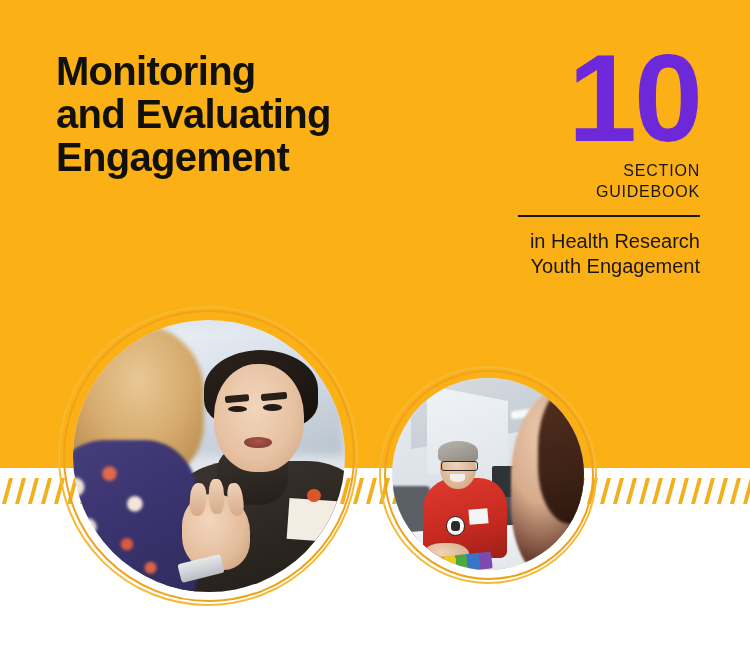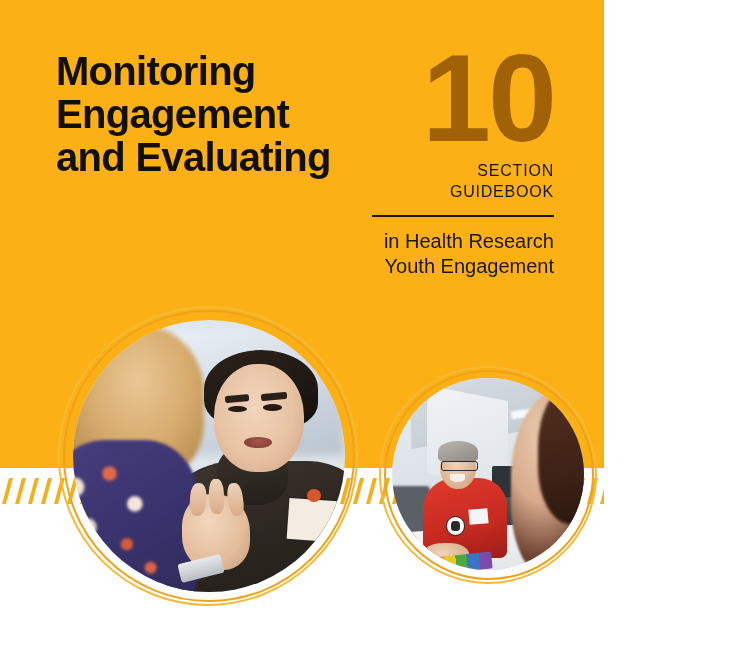--- a/index.html
+++ b/index.html
@@ -5,21 +5,21 @@
   html, body {
     margin: 0;
     padding: 0;
     background: #ffffff;
   }
   body {
     font-family: "Liberation Sans", sans-serif;
   }
   .page {
     position: relative;
-    width: 604px;
+    width: 750px;
     height: 648px;
     overflow: hidden;
     background: #ffffff;
   }
 
   
   .orange-band {
     position: absolute;
     left: 0;
     top: 0;
@@ -55,21 +55,21 @@
     width: 230px;
     text-align: right;
     z-index: 6;
   }
   .section-number {
     font-family: "Liberation Sans", sans-serif;
     font-weight: bold;
     font-size: 124px;
     line-height: 112px;
     letter-spacing: -3px;
-    color: #a16207;
+    color: #6d28d9;
     display: block;
     margin-bottom: 6px;
   }
   .section-kicker {
     font-family: "Liberation Sans", sans-serif;
     font-size: 16px;
     line-height: 21px;
     letter-spacing: 0.8px;
     color: #1a1712;
     display: block;
@@ -349,22 +349,22 @@
 </style>
 </head>
 <body>
 
 <div class="page">
 
   <div class="orange-band"></div>
 
   <div class="title-block">
     <span class="title-line">Monitoring</span>
+    <span class="title-line">and Evaluating</span>
     <span class="title-line">Engagement</span>
-    <span class="title-line">and Evaluating</span>
   </div>
 
   <div class="section-block">
     <span class="section-number">10</span>
     <span class="section-kicker">SECTION</span>
     <span class="section-kicker">GUIDEBOOK</span>
     <div class="section-rule"></div>
     <span class="section-subtitle">in Health Research</span>
     <span class="section-subtitle">Youth Engagement</span>
   </div>

